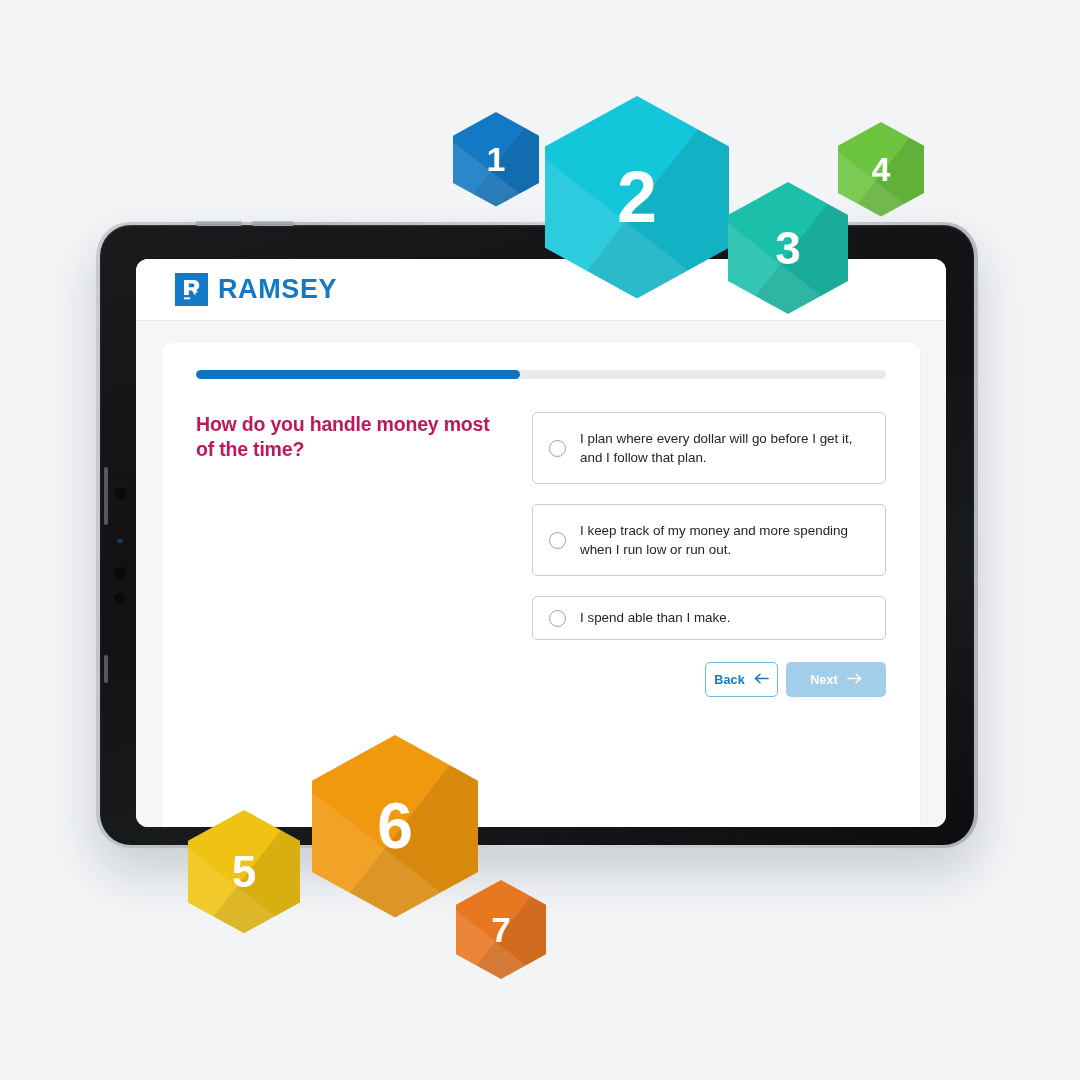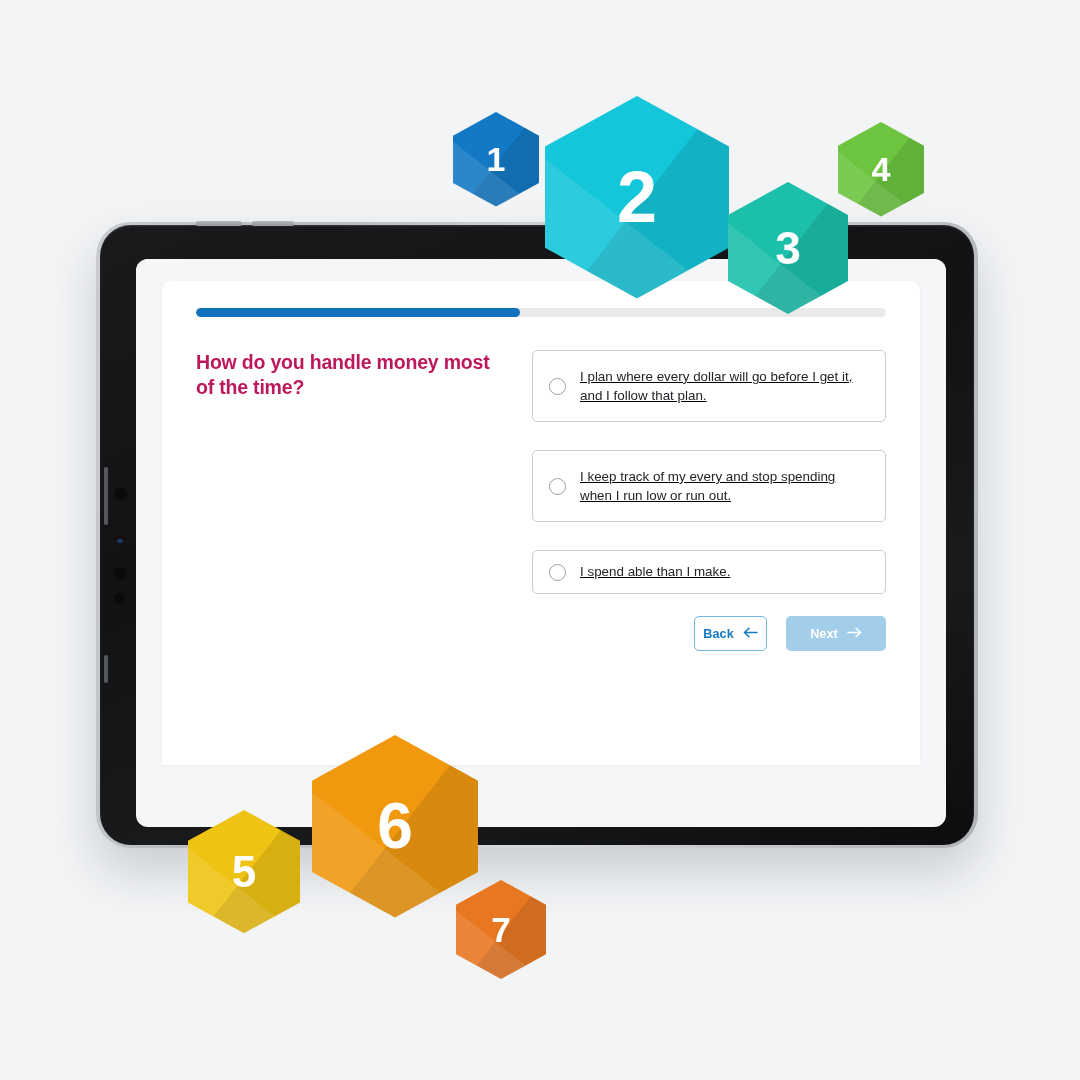--- a/index.html
+++ b/index.html
@@ -172,22 +172,21 @@
     font-size: 19.5px;
     font-weight: bold;
     line-height: 1.3;
     color: #be185d;
     letter-spacing: -0.2px;
   }
   .answers {
     flex: 1;
     display: flex;
     flex-direction: column;
-    gap: 28px;
-    text-decoration: underline;
+    gap: 20px;
   }
   .answer {
     border: 1px solid #c9ced3;
     border-radius: 5px;
     background: #fff;
     display: flex;
     align-items: center;
     padding: 0 16px;
     min-height: 44px;
     box-sizing: border-box;
@@ -205,21 +204,21 @@
   }
   .answer-label {
     font-size: 13.4px;
     line-height: 1.42;
     color: #222529;
   }
 
   .nav-row {
     display: flex;
     justify-content: flex-end;
-    gap: 19px;
+    gap: 8px;
     margin-top: 22px;
   }
   .btn {
     border-radius: 5px;
     font-size: 12.6px;
     font-weight: bold;
     display: inline-flex;
     align-items: center;
     justify-content: center;
     gap: 9px;
@@ -281,39 +280,52 @@
       <div class="vol-btn b2"></div>
       <div class="side-nub"></div>
       <div class="side-nub n2"></div>
       <div class="lens l1"></div>
       <div class="sensor-dot"></div>
       <div class="lens l2"></div>
       <div class="lens l3"></div>
 
       <div class="tablet-screen">
 
+        <div class="app-header">
+          <div class="logo-row">
+            <div class="logo-mark">
+              <svg width="33" height="33" viewBox="0 0 33 33" aria-hidden="true">
+                <rect x="0" y="0" width="33" height="33" fill="#1479c4"></rect>
+                <path d="M9 7 h9.4 c3.6 0 5.9 2.1 5.9 5.2 c0 2.3 -1.2 3.9 -3.1 4.6 l3.4 5.2 h-4.9 l-2.7 -4.4 h-3.2 v4.4 H9 Z M13.8 10.6 v3.6 h3.6 c1.3 0 2.1 -0.7 2.1 -1.8 c0 -1.1 -0.8 -1.8 -2.1 -1.8 Z" fill="#ffffff"></path>
+                <rect x="20.5" y="19.5" width="5.2" height="5.2" fill="#1479c4"></rect>
+                <rect x="9" y="24.4" width="6.2" height="1.9" fill="#ffffff"></rect>
+              </svg>
+            </div>
+            <div class="logo-wordmark">RAMSEY</div>
+          </div>
+        </div>
 
         <div class="app-body">
           <div class="quiz-card">
 
             <div class="progress-track">
               <div class="progress-fill" id="progress-fill" style="width: 47%; background: rgb(15, 114, 186);"></div>
             </div>
 
             <div class="quiz-grid">
               <div class="quiz-question">How do you handle money most of the time?</div>
 
               <div class="answers" id="answers">
                   <div class="answer tall">
                     <span class="radio"></span>
                     <span class="answer-label">I plan where every dollar will go before I get it, and I follow that plan.</span>
                   </div>
                   <div class="answer tall">
                     <span class="radio"></span>
-                    <span class="answer-label">I keep track of my every and stop spending when I run low or run out.</span>
+                    <span class="answer-label">I keep track of my money and more spending when I run low or run out.</span>
                   </div>
                   <div class="answer">
                     <span class="radio"></span>
                     <span class="answer-label">I spend able than I make.</span>
                   </div>
                 </div>
             </div>
 
             <div class="nav-row">
               <button class="btn btn-back">

